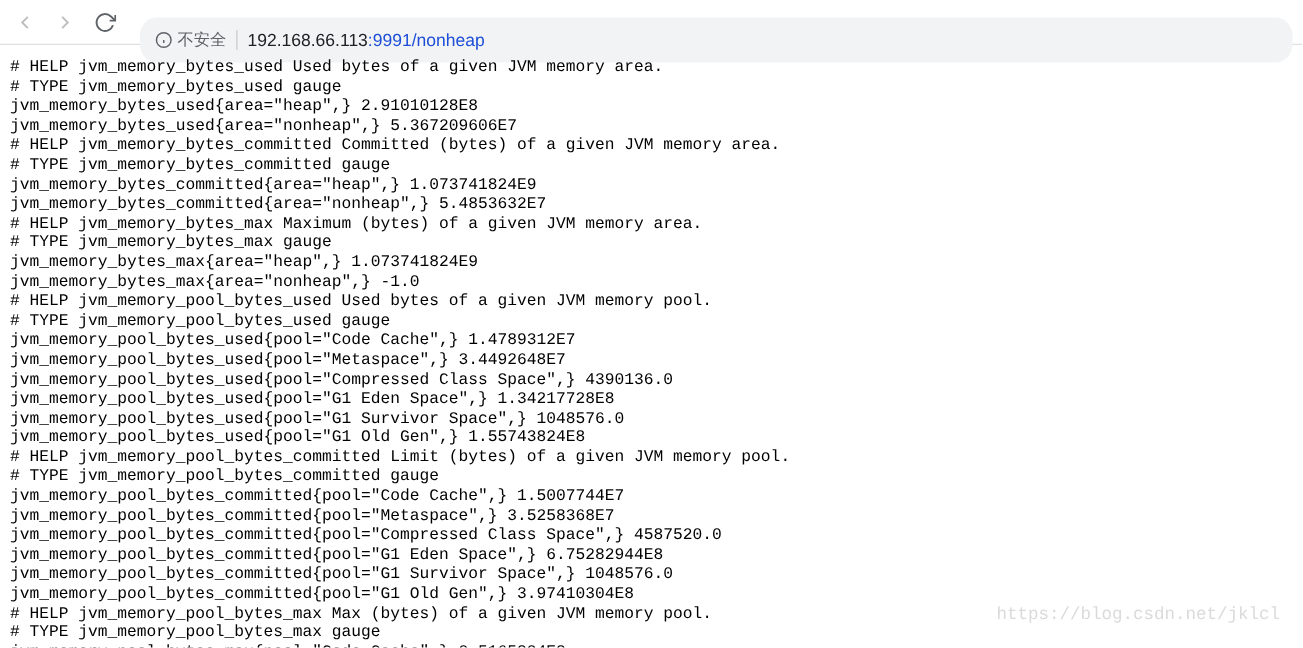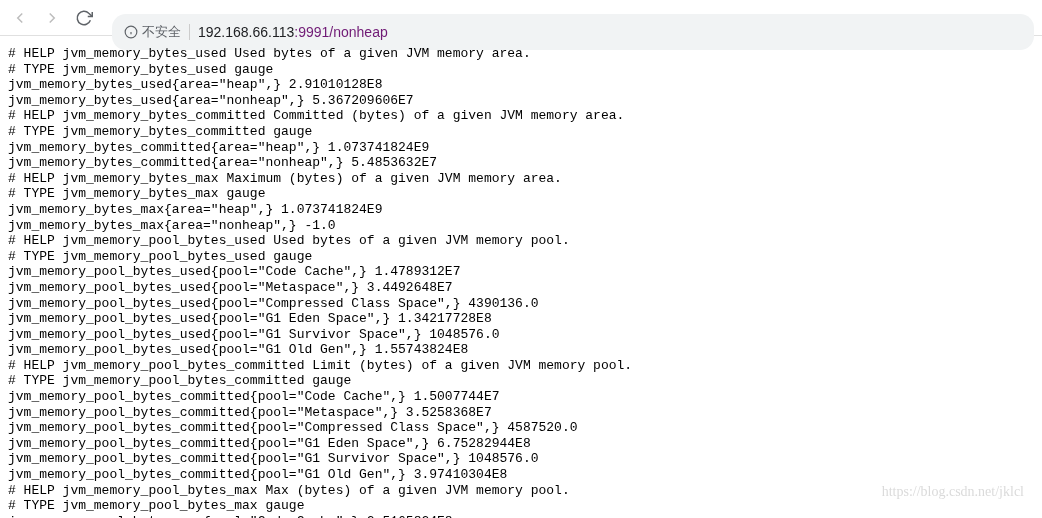--- a/index.html
+++ b/index.html
@@ -62,38 +62,38 @@
     .divider {
       width: 1px;
       height: 16px;
       background: #ccc;
     }
     .url-text {
       color: #202124;
       font-size: 14px;
     }
     .url-port {
-      color: #701a75;
+      color: #1d4ed8;
     }
     .content {
       padding: 10px 8px;
       font-family: "Courier New", Courier, monospace;
       font-size: 13px;
       line-height: 1.2;
       white-space: pre;
       color: #000;
       overflow: hidden;
     }
     .watermark {
       position: absolute;
       bottom: 18px;
       right: 18px;
       color: rgba(150,150,150,0.35);
       font-size: 14px;
-      font-family: Liberation Serif, serif;
+      font-family: Liberation Mono, monospace;
     }
   </style>
 </head>
 <body>
 
 <div class="browser-toolbar">
   <div class="nav-btn disabled">
     <svg width="18" height="18" viewBox="0 0 24 24" fill="none" stroke="currentColor" stroke-width="2">
         <polyline points="15 18 9 12 15 6"></polyline>
       </svg>

